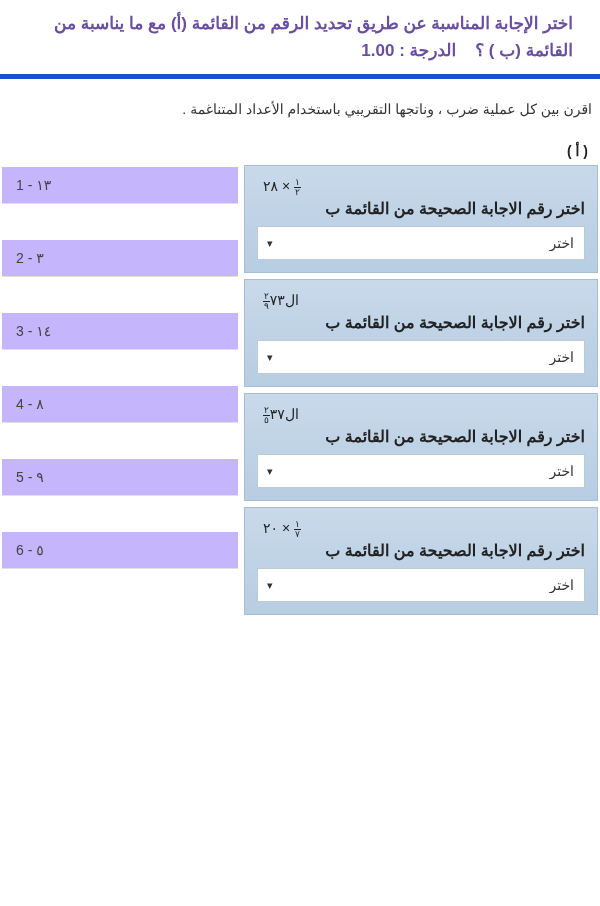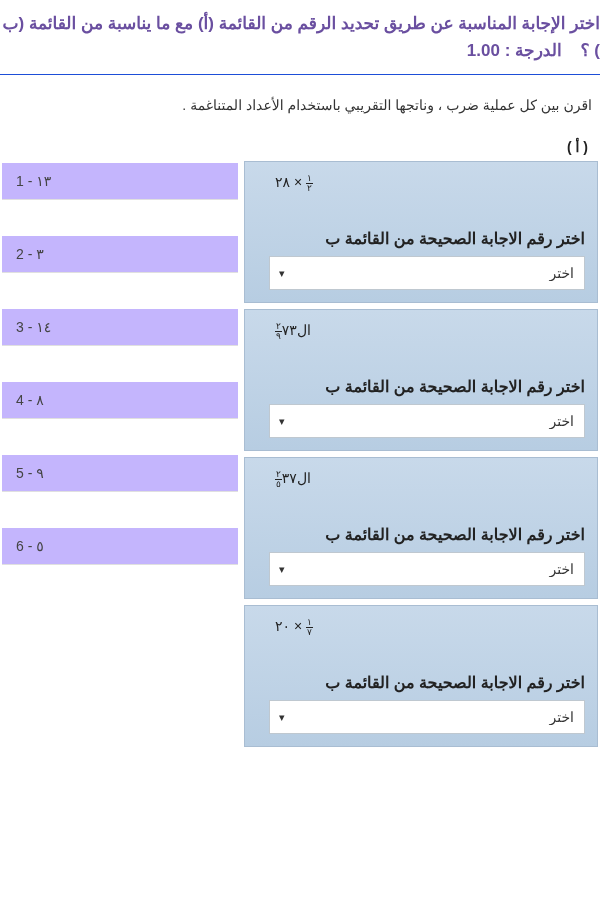--- a/index.html
+++ b/index.html
@@ -3,22 +3,22 @@
 <meta charset="utf-8">
 <style>
   * { box-sizing: border-box; margin: 0; padding: 0; }
   body {
     font-family: Arial, sans-serif;
     background: #ffffff;
     width: 600px;
     direction: rtl;
   }
   .header {
-    padding: 10px 0;
-    border-bottom: 1px solid #1d4ed8;
+    padding: 10px 27px;
+    border-bottom: 5px solid #1d4ed8;
   }
   .header-title {
     color: #6a4fa0;
     font-size: 17px;
     font-weight: bold;
     line-height: 1.6;
     text-align: right;
   }
   .grade {
     color: #6a4fa0;
@@ -64,24 +64,23 @@
     font-weight: bold;
   }
   .col-a {
     display: flex;
     flex-direction: column;
     gap: 6px;
   }
   .a-card {
     background: linear-gradient(#c8d9ea, #b7cde2);
     border: 1px solid #a9bdd2;
-    padding: 10px 12px 12px 24px;
-    display: flex;
-    flex-direction: column;
-    gap: 34px;
+    padding: 10px 12px 12px 12px;
+    display: flex;
+    flex-direction: column;
   }
   .a-expr {
     text-align: left;
     direction: ltr;
     font-size: 14px;
     color: #222;
     padding: 2px 6px;
   }
   .a-label {
     font-size: 16px;

